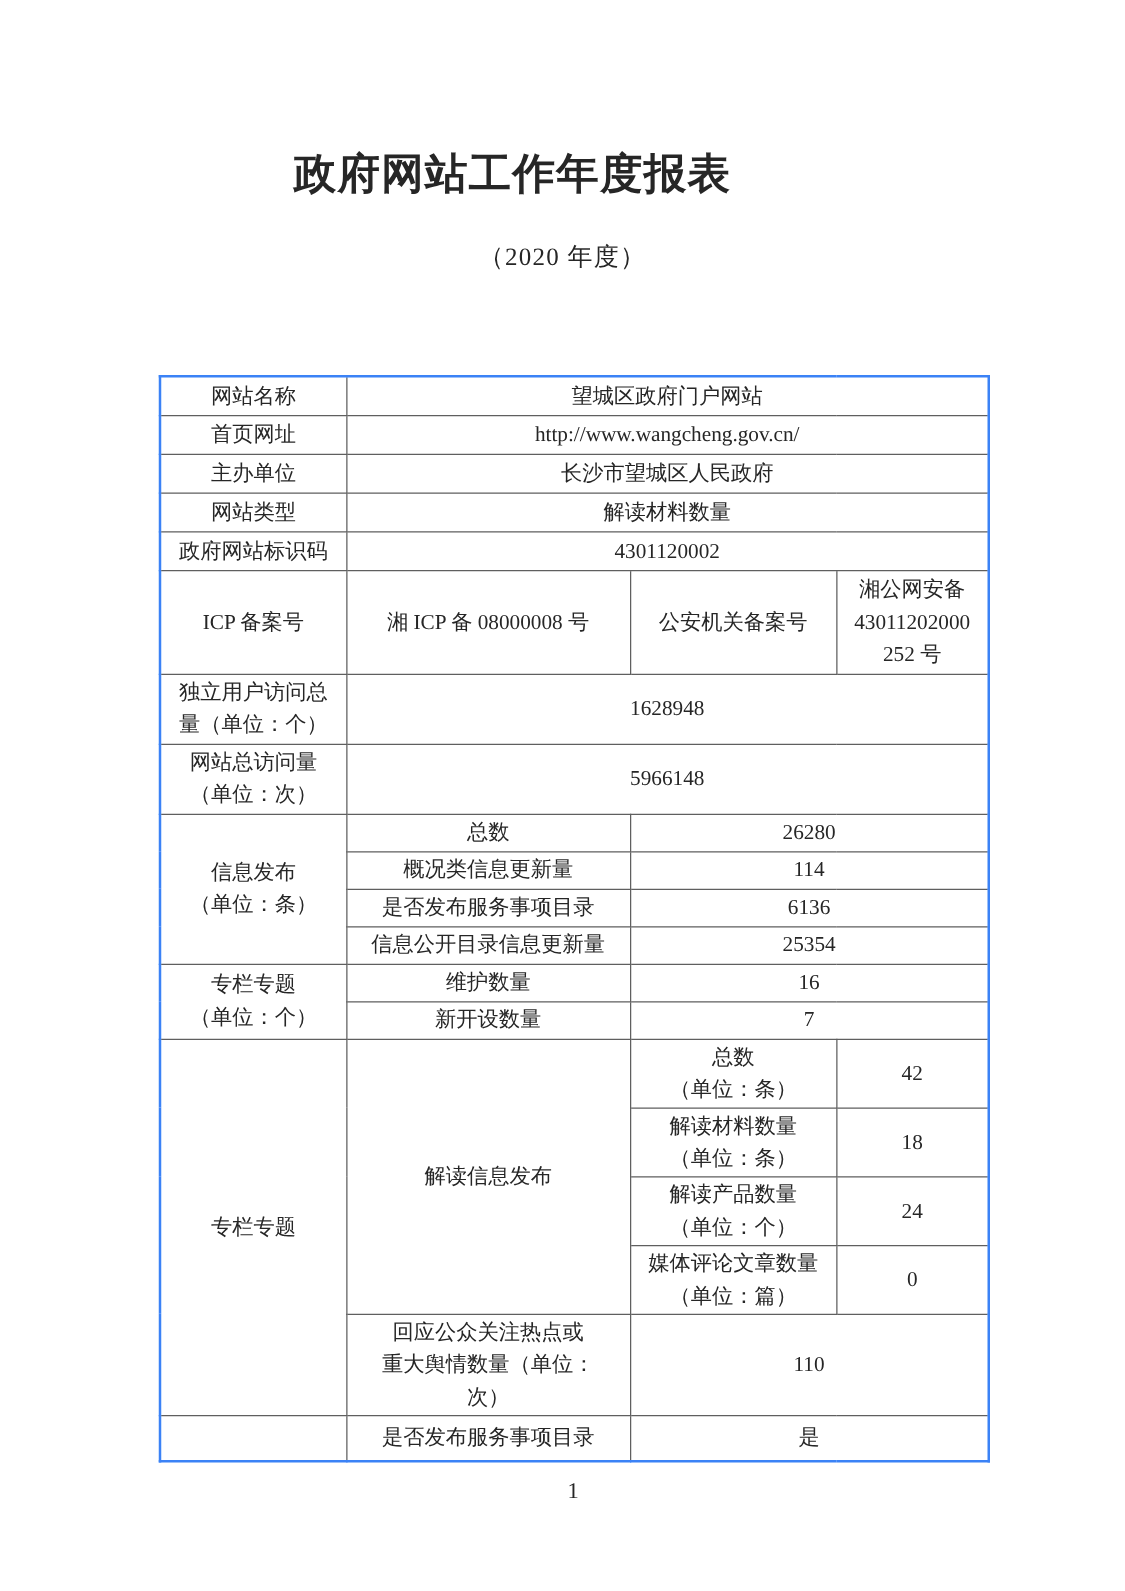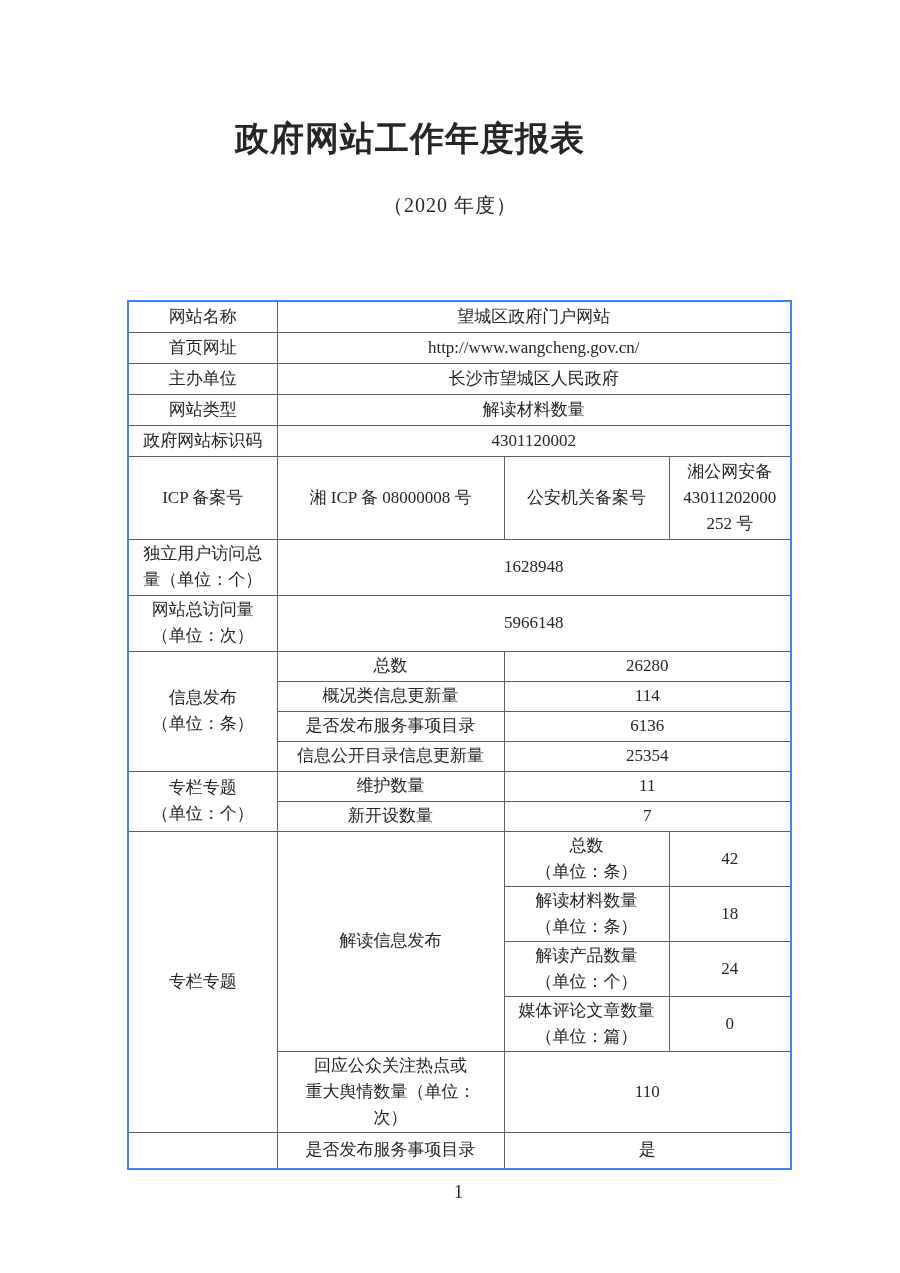--- a/index.html
+++ b/index.html
@@ -151,21 +151,21 @@
     </tr>
     <tr class="r30">
       <td>信息公开目录信息更新量</td>
       <td colspan="2">25354</td>
     </tr>
 
     <tr class="r30">
       <td rowspan="2" class="pre">专栏专题
 （单位：个）</td>
       <td>维护数量</td>
-      <td colspan="2">11</td>
+      <td colspan="2">16</td>
     </tr>
     <tr class="r30">
       <td>新开设数量</td>
       <td colspan="2">7</td>
     </tr>
 
     <tr class="r52">
       <td rowspan="5">专栏专题</td>
       <td rowspan="4">解读信息发布</td>
       <td class="pre">总数

